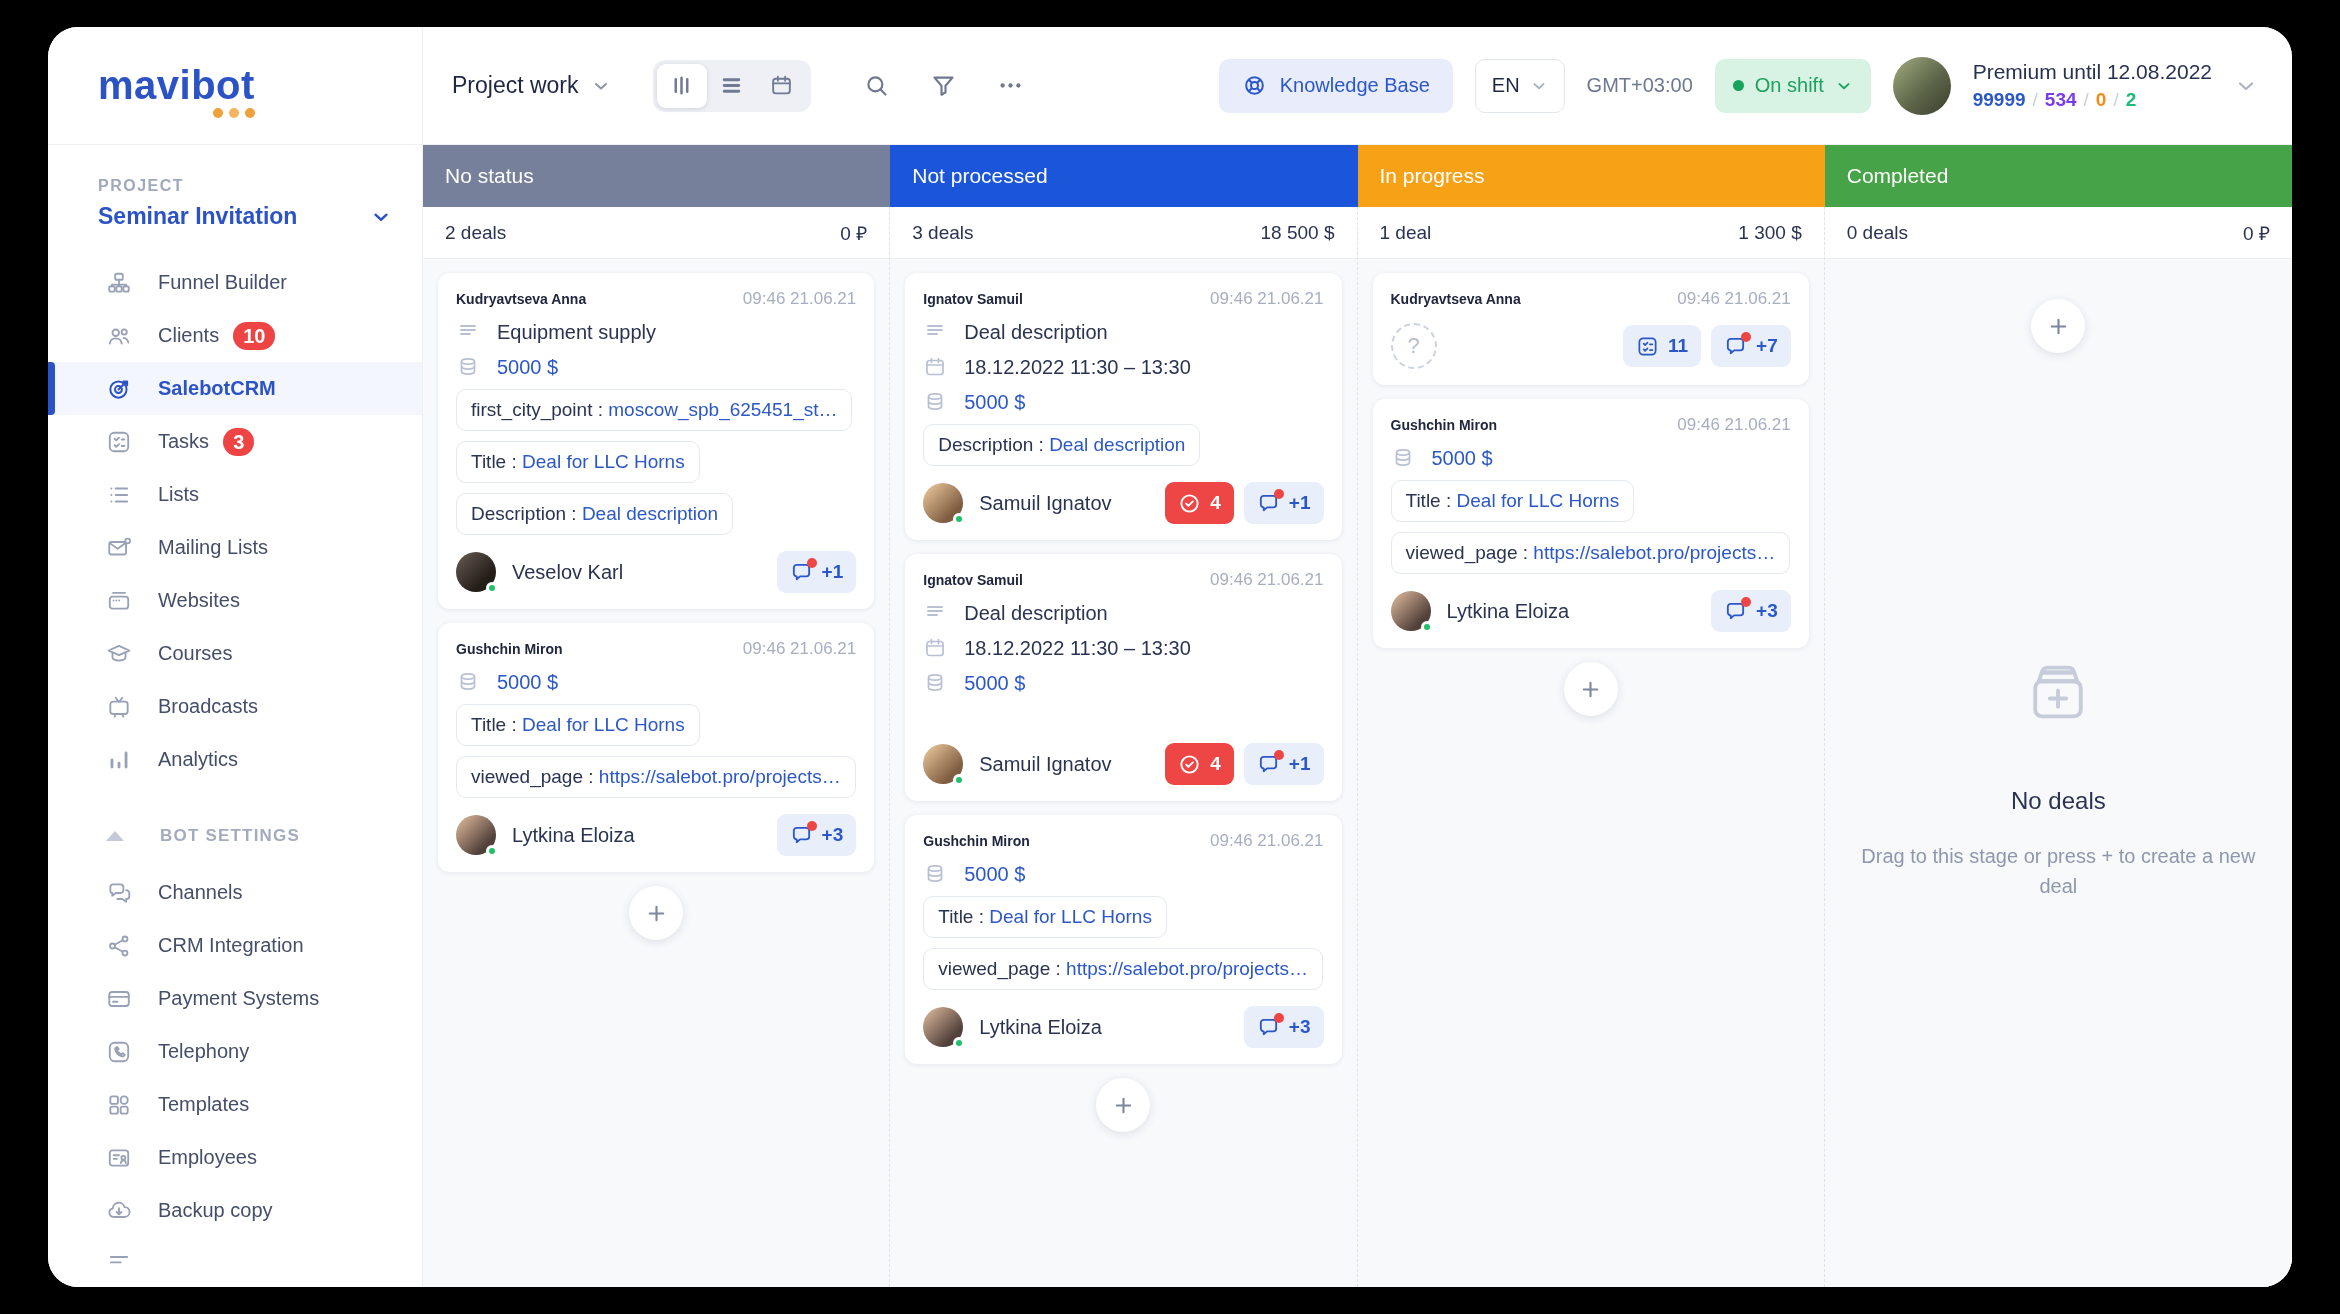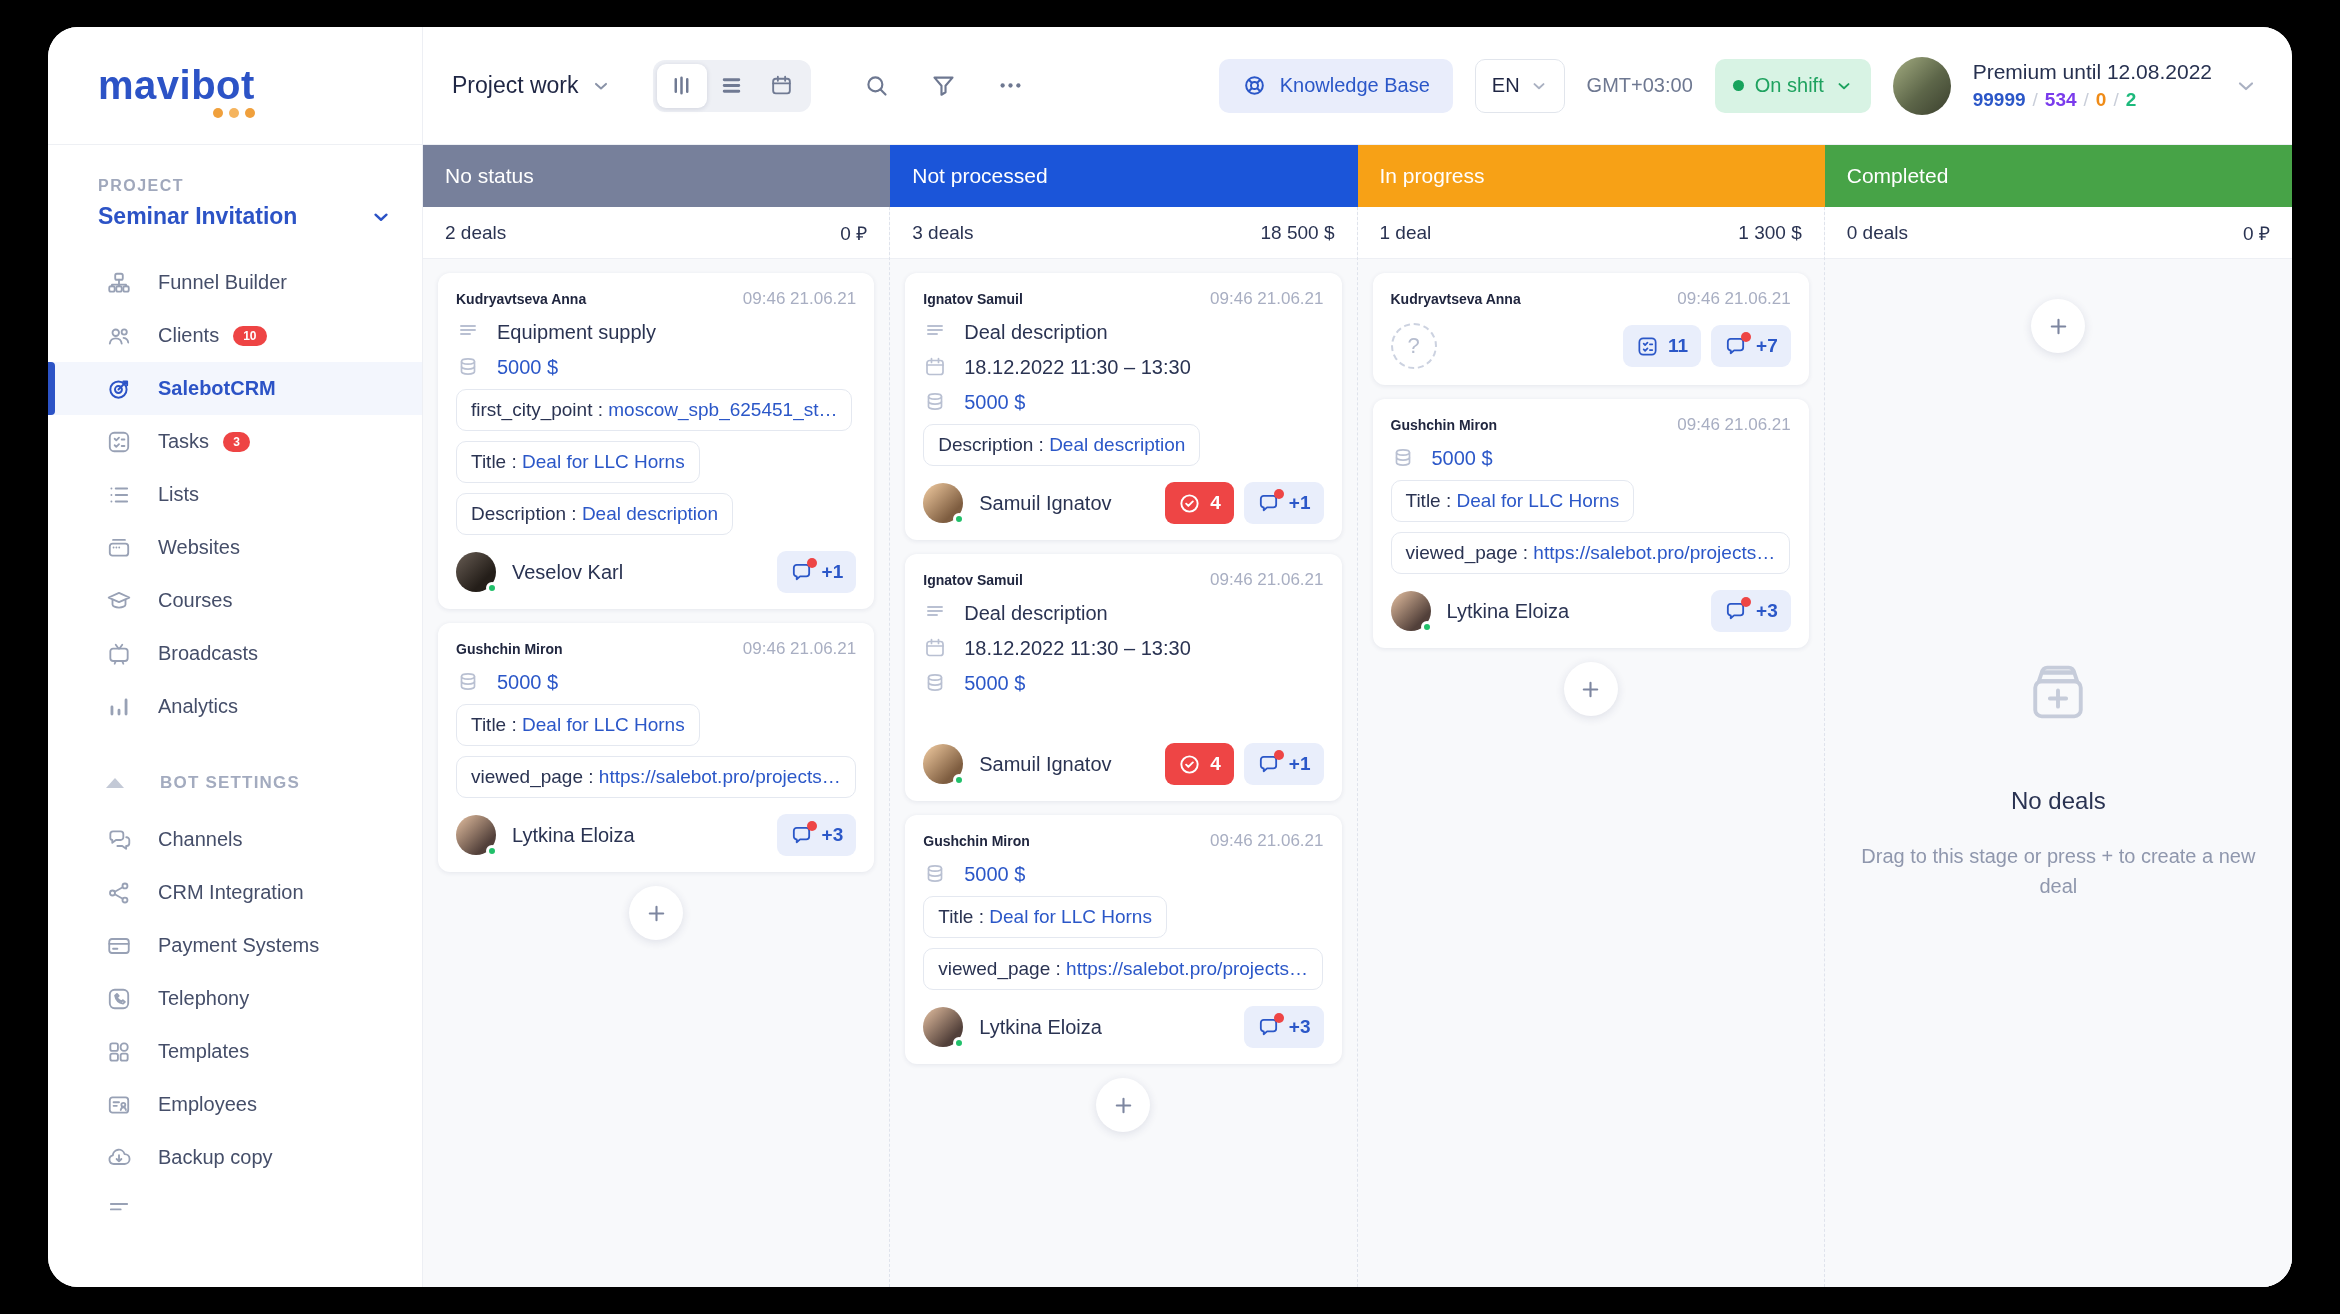--- a/index.html
+++ b/index.html
@@ -19,21 +19,21 @@
   .proj-label { padding-left:50px; font-size:16px; letter-spacing:1.5px; color:#a0a8bc; font-weight:700; }
   .proj-select { display:flex; align-items:center; justify-content:space-between; padding:8px 30px 0 50px; color:#2c53c6; font-size:23px; font-weight:700; cursor:pointer; }
   .proj-select .chev { width:22px; height:22px; color:#2c53c6; }
   .nav { margin-top:26px; }
   .nav2 { margin-top:20px; }
   .nav-item { height:53px; display:flex; align-items:center; padding-left:58px; position:relative; color:#454e69; font-size:20px; cursor:pointer; }
   .nav-ic { width:26px; height:26px; color:#98a1b5; margin-right:26px; flex:none; }
   .nav-item.active { background:#f3f6fd; color:#2c53c6; font-weight:700; }
   .nav-item.active::before { content:""; position:absolute; left:0; top:0; bottom:0; width:7px; background:#2c53c6; border-radius:0 4px 4px 0; }
   .nav-item.active .nav-ic { color:#2c53c6; }
-  .nav-badge { margin-left:14px; background:#ee4444; color:#fff; font-size:12px; font-weight:700; border-radius:999px; padding:4px 10px; line-height:1; }
+  .nav-badge { margin-left:14px; background:#ee4444; color:#fff; font-size:20px; font-weight:700; border-radius:999px; padding:4px 10px; line-height:1; }
   .section-head { margin-top:40px; display:flex; align-items:center; padding-left:58px; color:#a3abbf; font-size:17px; font-weight:700; letter-spacing:1.2px; }
   .collapse-tri { width:0; height:0; border-left:9px solid transparent; border-right:9px solid transparent; border-bottom:10px solid #c3c9d6; margin-right:36px; }
 
   
   .main { flex:1; display:flex; flex-direction:column; min-width:0; background:#fff; }
   .topbar { height:118px; min-height:118px; display:flex; align-items:center; padding:0 34px 0 29px; border-bottom:1px solid #eef0f4; }
   .logo-area { border-bottom:1px solid #eef0f4; }
   .tb-title { display:flex; align-items:center; gap:12px; font-size:23px; color:#1f2644; cursor:pointer; }
   .tb-title .chev { width:20px; height:20px; color:#8a93a8; }
   .view-switch { display:flex; background:#eef0f5; border-radius:12px; padding:4px; margin-left:42px; }
@@ -184,20 +184,30 @@
                 <circle cx="5" cy="6" r="0.9" fill="currentColor" stroke="none"></circle>
                 <circle cx="5" cy="12" r="0.9" fill="currentColor" stroke="none"></circle>
                 <circle cx="5" cy="18" r="0.9" fill="currentColor" stroke="none"></circle>
               </svg>
             </span>
           <span>Lists</span>
         </div>
         <div class="nav-item">
           <span class="nav-ic">
               <svg viewBox="0 0 24 24" fill="none" stroke="currentColor" stroke-width="1.7" stroke-linecap="round" stroke-linejoin="round">
+                <rect x="3" y="6.5" width="15.5" height="11.5" rx="2"></rect>
+                <path d="M3.5 7.5l7.2 5.2 7-5"></path>
+                <circle cx="20" cy="5.5" r="2.2"></circle>
+              </svg>
+            </span>
+          <span>Mailing Lists</span>
+        </div>
+        <div class="nav-item">
+          <span class="nav-ic">
+              <svg viewBox="0 0 24 24" fill="none" stroke="currentColor" stroke-width="1.7" stroke-linecap="round" stroke-linejoin="round">
                 <rect x="3.5" y="8" width="17" height="11" rx="2.5"></rect>
                 <path d="M6.5 4.5h11"></path>
                 <path d="M7 11.5h.01M9.6 11.5h.01M12.2 11.5h.01"></path>
               </svg>
             </span>
           <span>Websites</span>
         </div>
         <div class="nav-item">
           <span class="nav-ic">
               <svg viewBox="0 0 24 24" fill="none" stroke="currentColor" stroke-width="1.7" stroke-linecap="round" stroke-linejoin="round">

